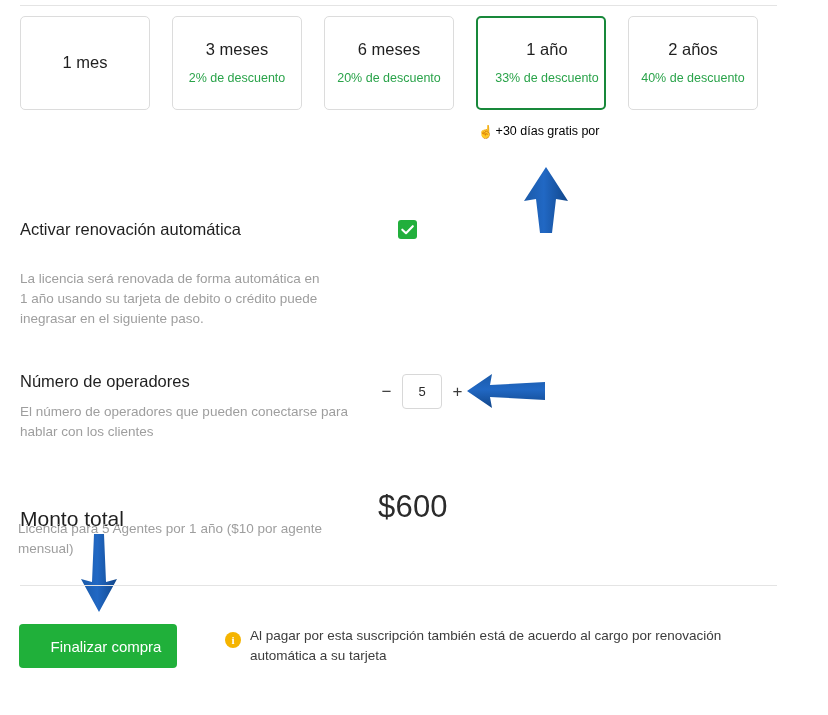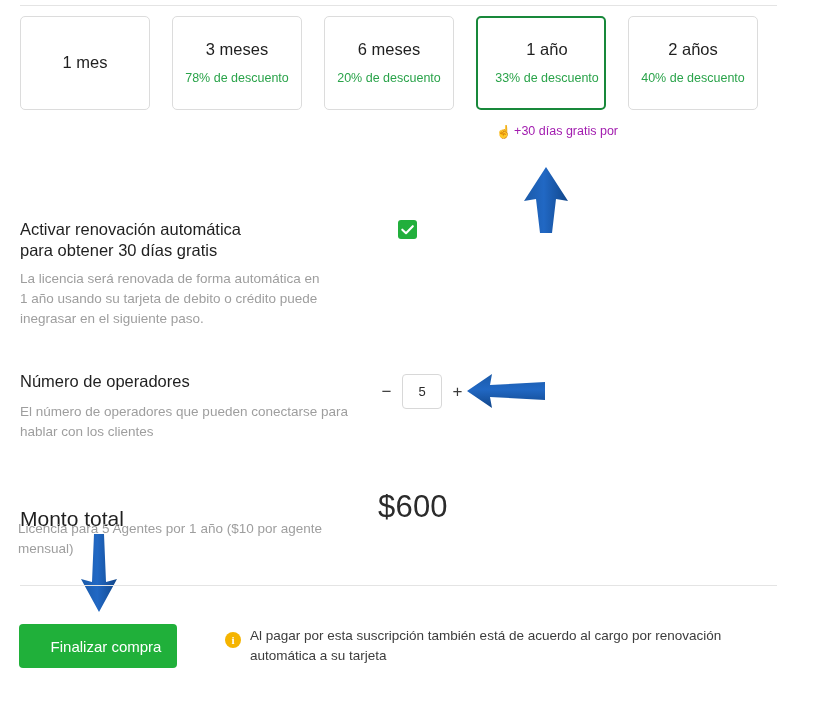--- a/index.html
+++ b/index.html
@@ -57,24 +57,24 @@
     color: #2aa34a;
     line-height: 1.2;
   }
   .plan-card.no-discount .plan-title { margin-top: 0; }
 
   
   #promo-note {
     position: absolute;
     left: 478px; top: 123px;
     width: 140px;
-    text-align: right;
+    text-align: left;
     font-size: 12.5px;
     line-height: 17px;
-    color: #a21caf;
+    color: #000000;
   }
   #promo-hand {
     font-size: 12.5px;
     margin-right: 2px;
     vertical-align: -1px;
   }
 
   
   .arrow { position: absolute; }
   #arrow-up-promo { left: 521px; top: 166px; }
@@ -222,21 +222,21 @@
 
 <div class="divider" id="divider-top"></div>
 
 <div id="plan-cards">
   <div class="plan-card no-discount">
     <div class="plan-title">1 mes</div>
 
   </div>
   <div class="plan-card">
     <div class="plan-title">3 meses</div>
-    <div class="plan-discount">78% de descuento</div>
+    <div class="plan-discount">2% de descuento</div>
   </div>
   <div class="plan-card">
     <div class="plan-title">6 meses</div>
     <div class="plan-discount">20% de descuento</div>
   </div>
   <div class="plan-card selected">
     <div class="plan-title">1 año</div>
     <div class="plan-discount">33% de descuento</div>
   </div>
   <div class="plan-card">
@@ -277,21 +277,20 @@
       <stop offset="0%" stop-color="#1b5aa8"></stop>
       <stop offset="45%" stop-color="#2168c4"></stop>
       <stop offset="100%" stop-color="#11468a"></stop>
     </linearGradient>
   </defs>
   <path d="M19 79 L1 46 L12 49 L14 1 L24 1 L26 49 L37 46 Z" fill="url(#gDown)"></path>
 </svg>
 
 <div id="autorenew-title">
   <div>Activar renovación automática</div>
-  <div>para obtener 30 días gratis</div>
 </div>
 <div id="autorenew-desc">La licencia será renovada de forma automática en 1 año usando su tarjeta de debito o crédito puede inegrasar en el siguiente paso.</div>
 <div id="autorenew-checkbox">
   <svg width="19" height="19" viewBox="0 0 19 19">
     <path d="M4.3 9.7 L8 13.2 L14.8 6.2" fill="none" stroke="#ffffff" stroke-width="2.1" stroke-linecap="round" stroke-linejoin="round"></path>
   </svg>
 </div>
 
 <div id="operators-title">Número de operadores</div>
 <div id="operators-desc">El número de operadores que pueden conectarse para hablar con los clientes</div>

